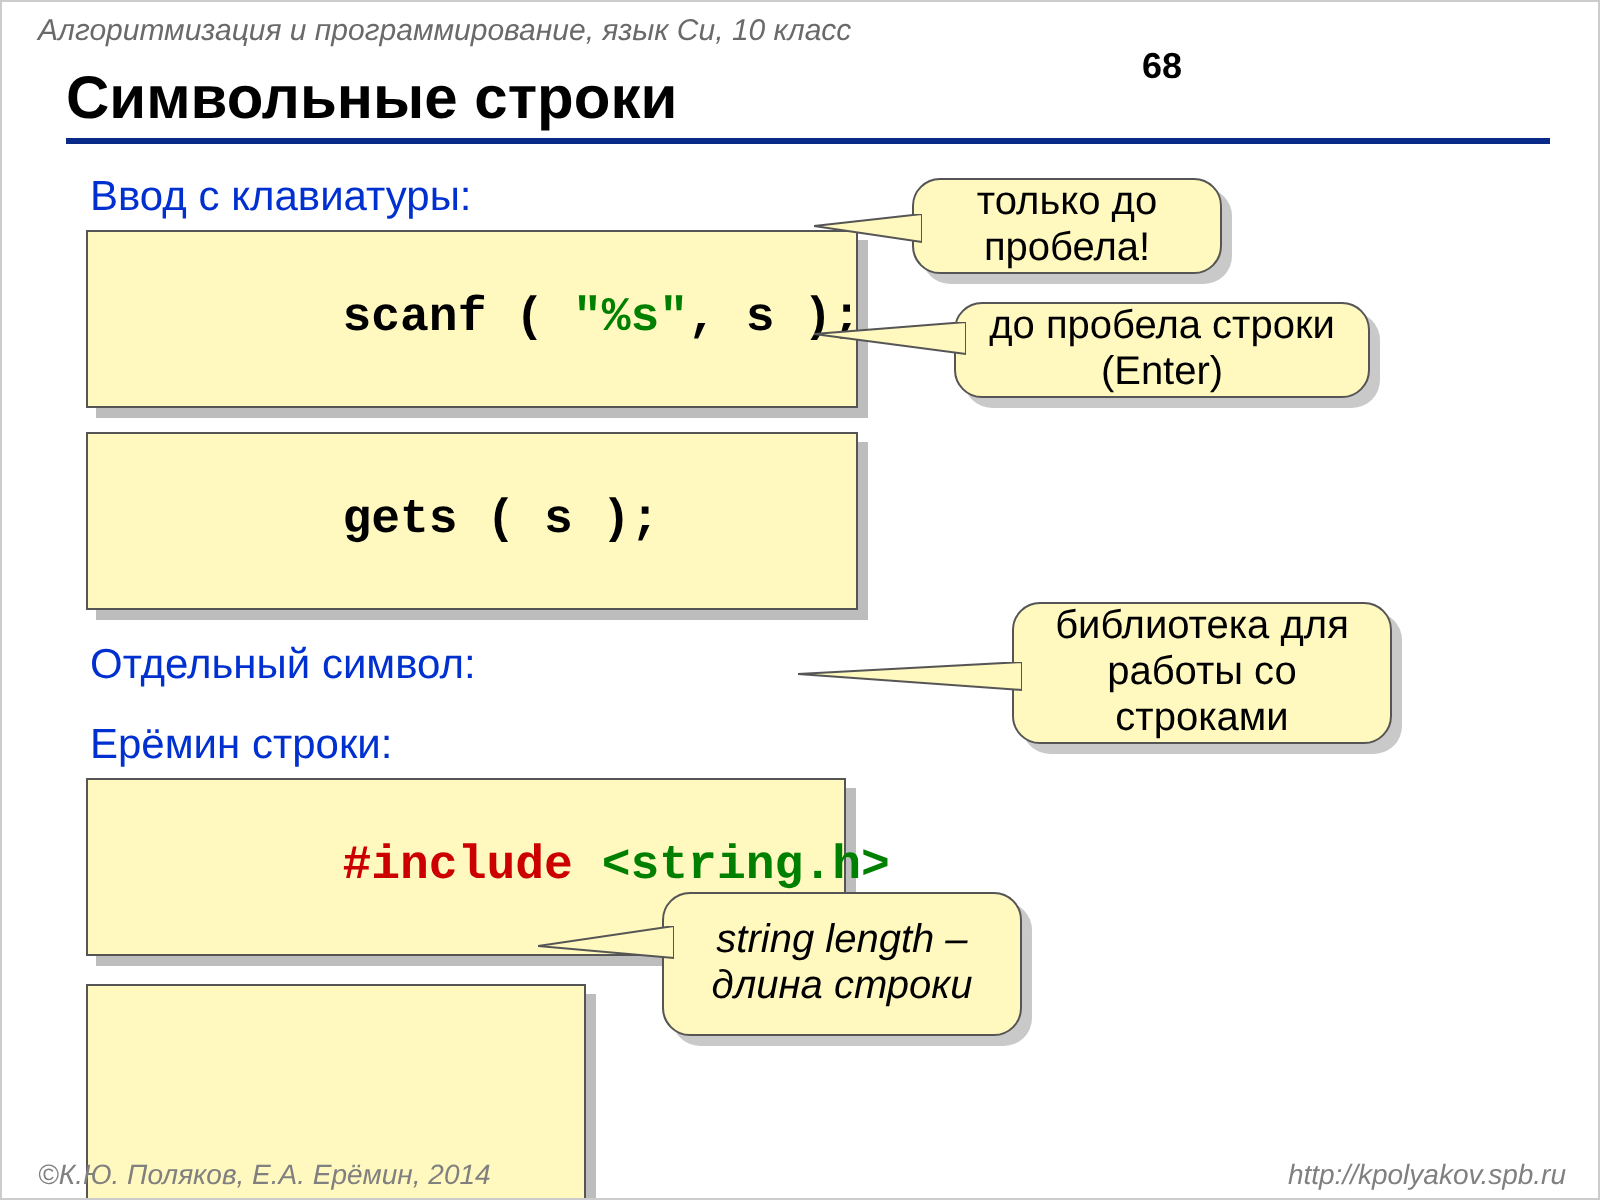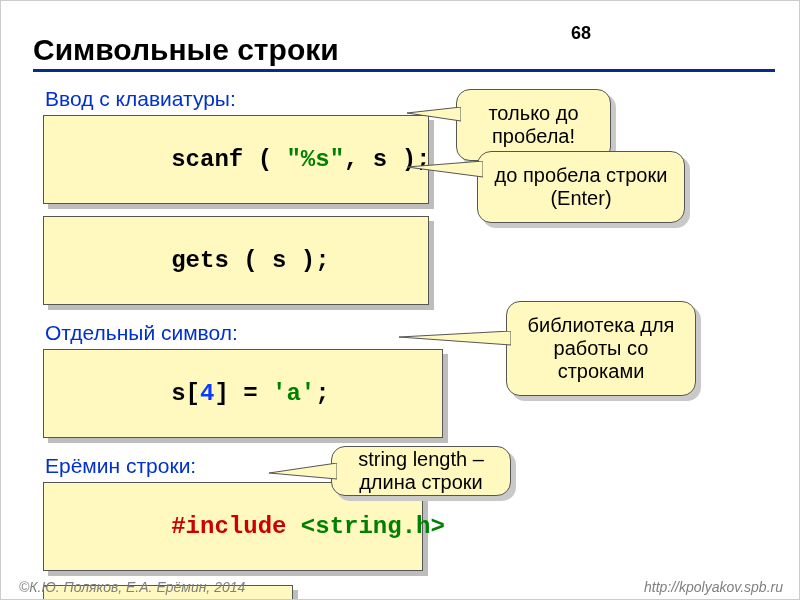--- a/index.html
+++ b/index.html
@@ -78,21 +78,21 @@
     top: 5px; left: 5px;
     width: 100%; height: 100%;
     background: #c9c9c9;
     border-radius: 14px;
   }
   .callout .face {
     position: relative;
     background: #fff8bf;
     border: 1px solid #555;
     border-radius: 14px;
-    padding: 12px 16px;
+    padding: 0 16px;
     font-size: 20px;
     text-align: center;
     line-height: 1.15;
   }
   .callout-pointer {
     position: absolute;
   }
   .tok-green { color: #008000; }
   .tok-blue  { color: #0a3cff; }
   .tok-red   { color: #cc0000; }
@@ -101,20 +101,21 @@
     bottom: 6px; left: 18px; right: 18px;
     display: flex; justify-content: space-between;
     font-size: 14px; font-style: italic; color: #808080;
   }
 </style>
 </head>
 <body>
 
 <div class="slide">
 
+  <div class="breadcrumb">Алгоритмизация и программирование, язык Си, 10 класс</div>
   <div class="page-number">68</div>
   <div class="title">Символьные строки</div>
 
   <div class="content">
 
     
     <div class="section-label">Ввод с клавиатуры:</div>
 
     <div class="codebox" style="margin-left:14px; width:386px;">
       <div class="shadow"></div>
@@ -128,26 +129,20 @@
     <div class="codebox" style="margin-left:14px; width:386px;">
       <div class="shadow"></div>
       <div class="face" style="width:386px;">
         <span>gets ( s );</span>
       </div>
     </div>
 
     
     <div class="section-label" style="margin-top:16px;">Отдельный символ:</div>
 
-    <div class="codebox" style="margin-left:14px; width:400px;">
-      <div class="shadow"></div>
-      <div class="face" style="width:400px;">
-        <span>s[</span><span class="tok-blue">4</span><span>] = </span><span class="tok-green">'a'</span><span>;</span>
-      </div>
-    </div>
 
     
     <div class="section-label" style="margin-top:16px;">Ерёмин строки:</div>
 
     <div class="codebox" style="margin-left:14px; width:380px;">
       <div class="shadow"></div>
       <div class="face" style="width:380px;">
         <span class="tok-red">#include </span><span class="tok-green">&lt;string.h&gt;</span>
       </div>
     </div>
@@ -184,21 +179,21 @@
   <div class="callout" style="top:300px; left:505px; width:190px;">
     <div class="shadow"></div>
     <div class="face">библиотека для работы со строками</div>
   </div>
   <svg class="callout-pointer" style="top:330px; left:398px;" width="112" height="22">
     <polygon points="0,6 112,0 112,14" fill="#fff8bf" stroke="#555" stroke-width="1"></polygon>
   </svg>
 
   <div class="callout" style="top:445px; left:330px; width:180px;">
     <div class="shadow"></div>
-    <div class="face" style="padding:1px 14px;">
+    <div class="face" style="font-style: italic; padding:12px 14px;">
       <span>string length – длина строки</span>
     </div>
   </div>
   <svg class="callout-pointer" style="top:462px; left:268px;" width="68" height="22">
     <polygon points="0,10 68,0 68,16" fill="#fff8bf" stroke="#555" stroke-width="1"></polygon>
   </svg>
 
   <div class="footer">
     <span>©К.Ю. Поляков, Е.А. Ерёмин, 2014</span>
     <span>http://kpolyakov.spb.ru</span>

